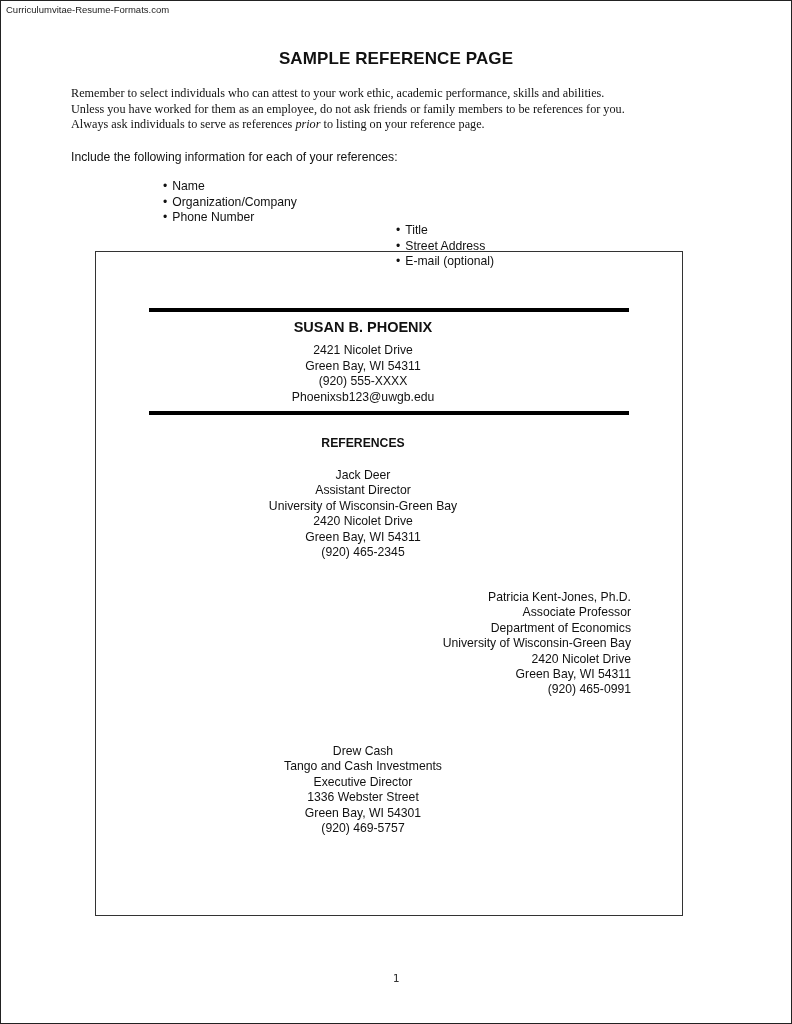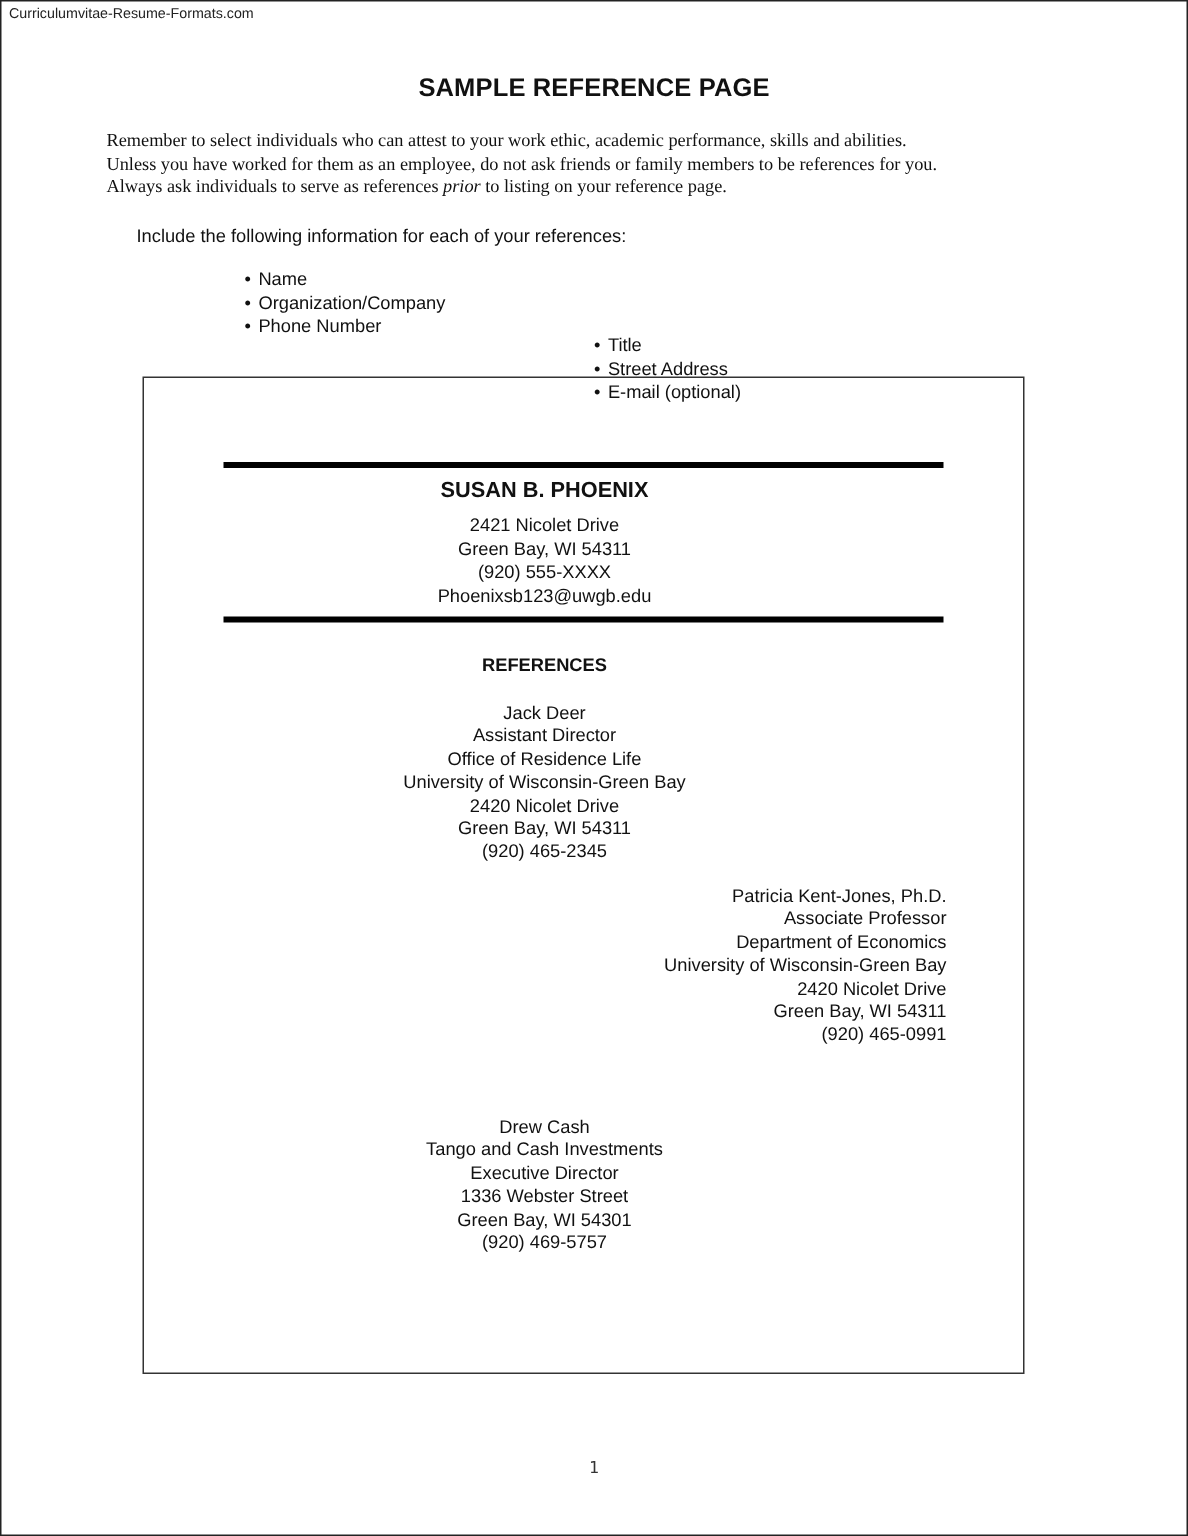--- a/index.html
+++ b/index.html
@@ -16,21 +16,21 @@
     }
     .doc-title {
       position: absolute; left: 0; width: 792px; top: 49px; text-align: center;
       font-weight: bold; font-size: 17px; letter-spacing: 0.1px;
     }
     .intro {
       position: absolute; left: 71px; top: 86px; font-size: 12.2px; line-height: 15.5px;
     }
     .intro p { margin: 0; font-family: Liberation Serif, serif; }
     .include {
-      position: absolute; left: 71px; top: 150px; font-size: 12.2px; margin-left: 20px;
+      position: absolute; left: 71px; top: 150px; font-size: 12.2px;
     }
     .bullets {
       position: absolute; top: 179px; font-size: 12.2px; line-height: 15.5px;
       list-style: none; margin: 0; padding: 0;
     }
     .bullets li::before { content: "\2022"; margin-right: 5px; }
     .bullets.left { left: 163px; }
     .bullets.right { left: 396px; margin-top: 44px; }
     .sample-box {
       position: absolute; left: 95px; top: 251px; width: 588px; height: 665px;
@@ -98,21 +98,20 @@
   <span class="line">Phoenixsb123@uwgb.edu</span>
 </div>
 
 <div class="rule bottom"></div>
 
 <div class="center-block refs-heading">REFERENCES</div>
 
 <div class="center-block ref ref-1">
   <span class="line">Jack Deer</span>
   <span class="line">Assistant Director</span>
-  <span class="line">Office of Residence Life</span>
   <span class="line">University of Wisconsin-Green Bay</span>
   <span class="line">2420 Nicolet Drive</span>
   <span class="line">Green Bay, WI 54311</span>
   <span class="line">(920) 465-2345</span>
 </div>
 
 <div class="center-block ref ref-2">
   <span class="line">Patricia Kent-Jones, Ph.D.</span>
   <span class="line">Associate Professor</span>
   <span class="line">Department of Economics</span>

